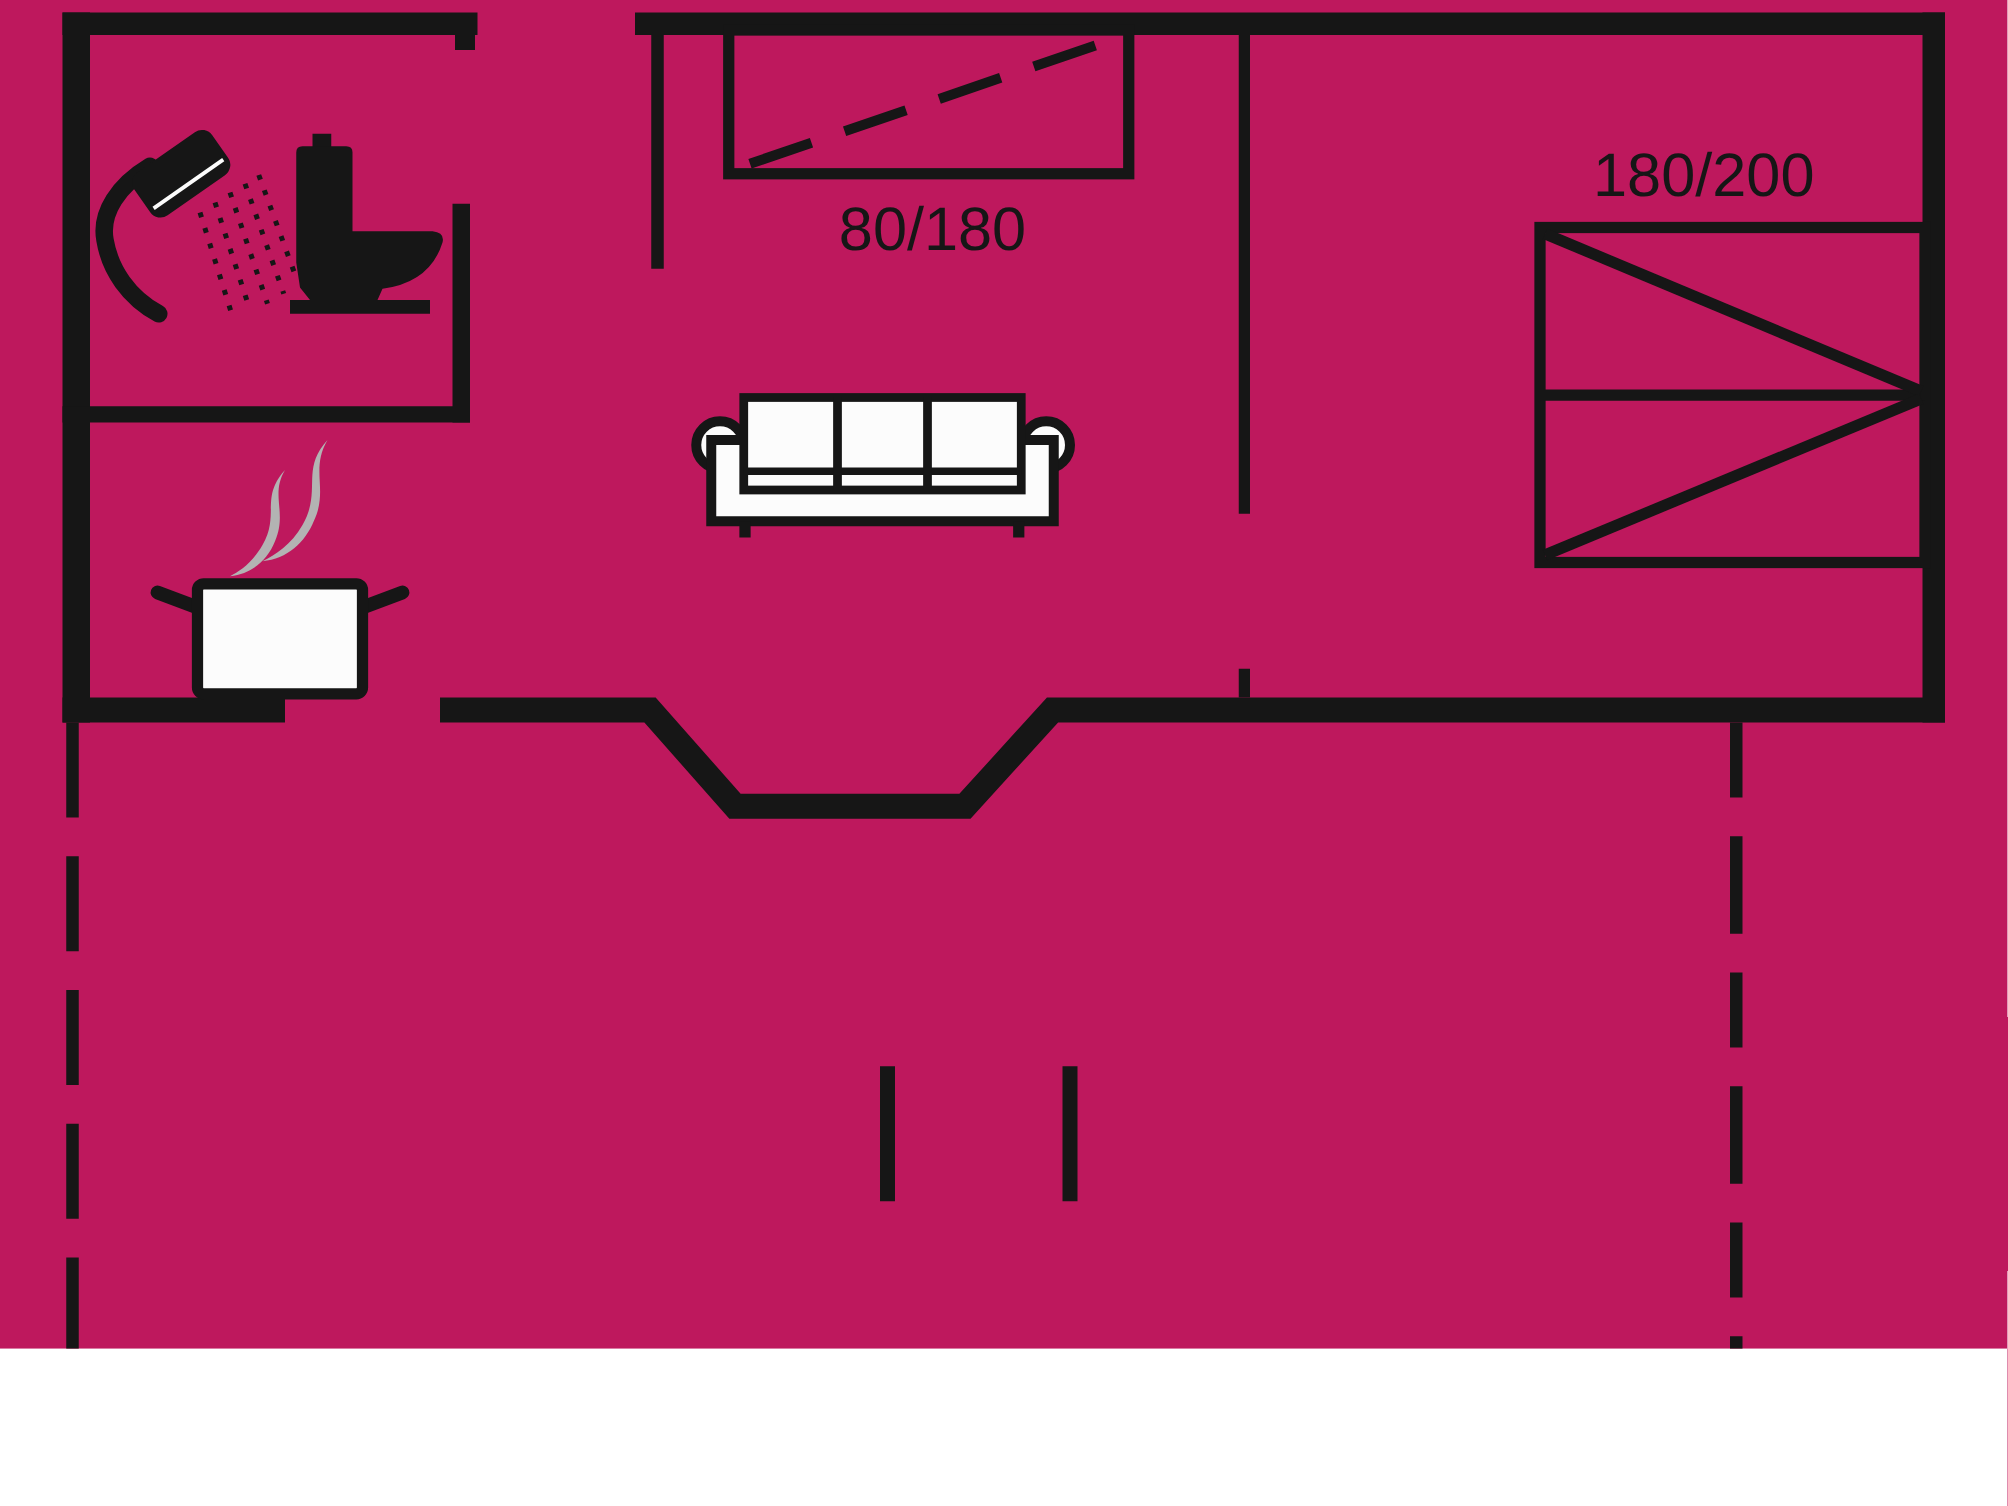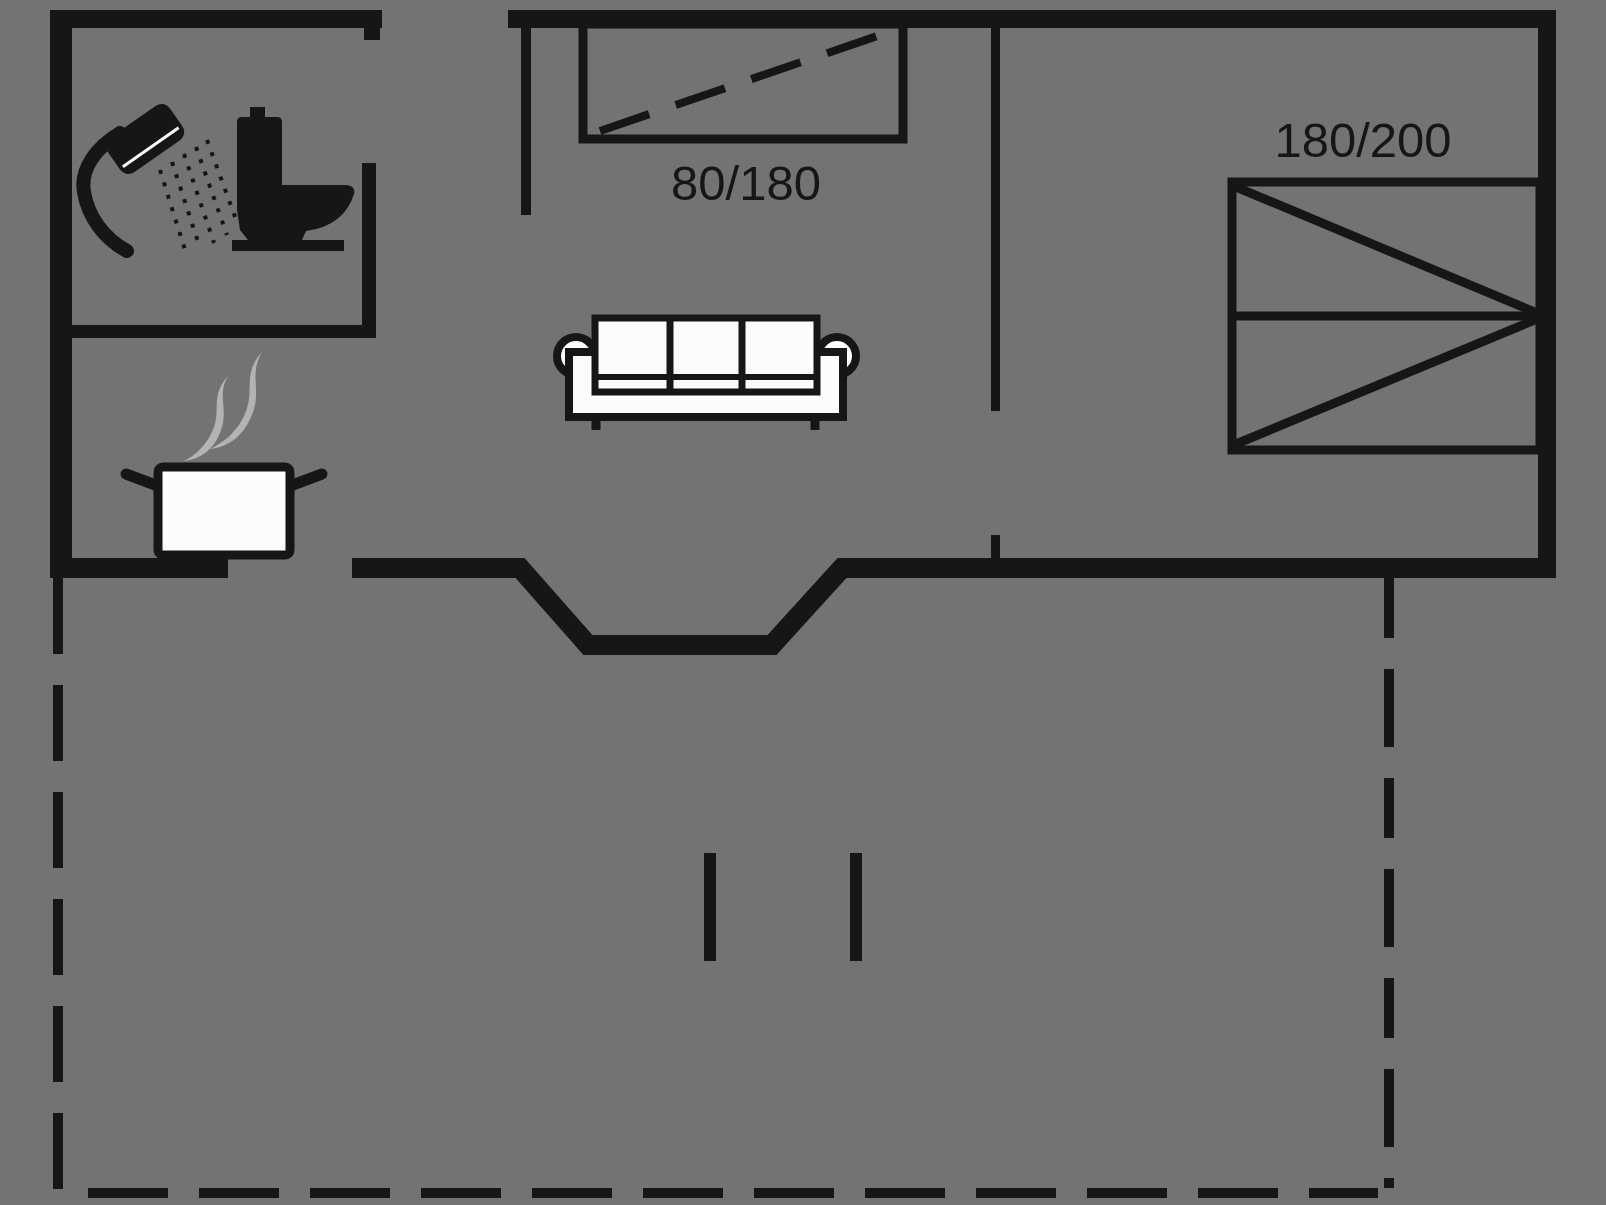--- a/index.html
+++ b/index.html
@@ -1,18 +1,18 @@
 <!DOCTYPE html>
 <html><head>
 <meta charset="utf-8">
 <style>
   html,body{margin:0;padding:0;background:#ffffff;}
   .plan-page{
-    width:1606px;height:1205px;
-    background:#737373;
+    width:1606px;height:1079px;
+    background:#be185d;
     font-family:"Liberation Sans", sans-serif;
     position:relative;overflow:hidden;
   }
   .plan-page svg{display:block;}
   .plan-label{
     font-family:"Liberation Sans", sans-serif;
     font-size:49px;
     fill:#161616;
   }
 </style>

